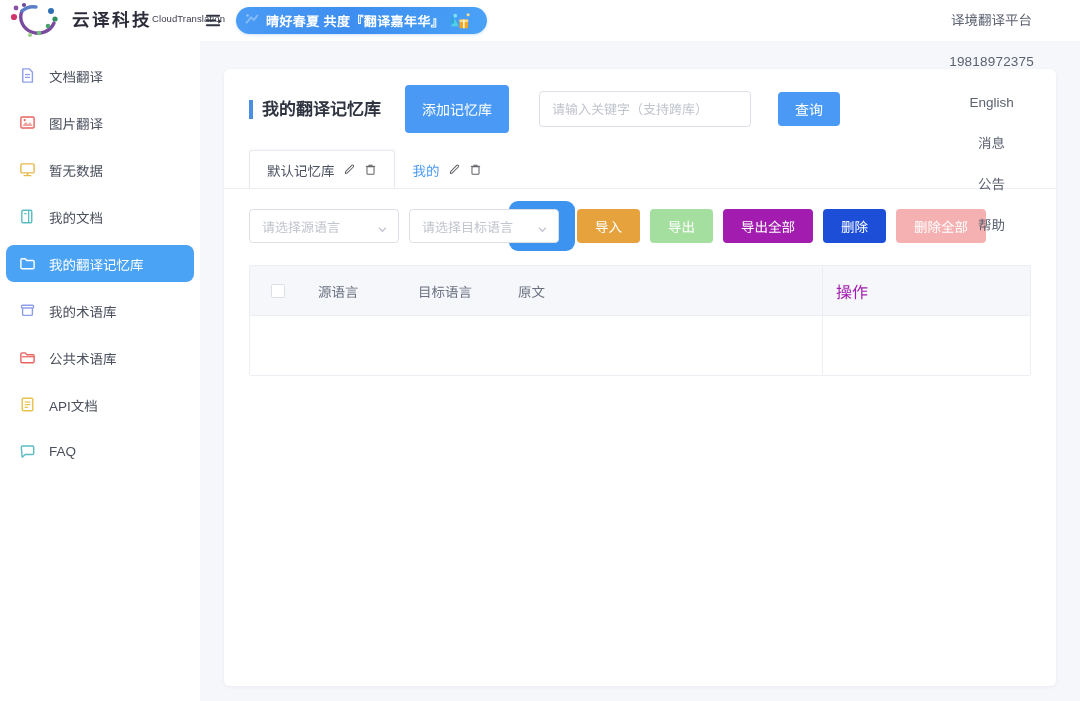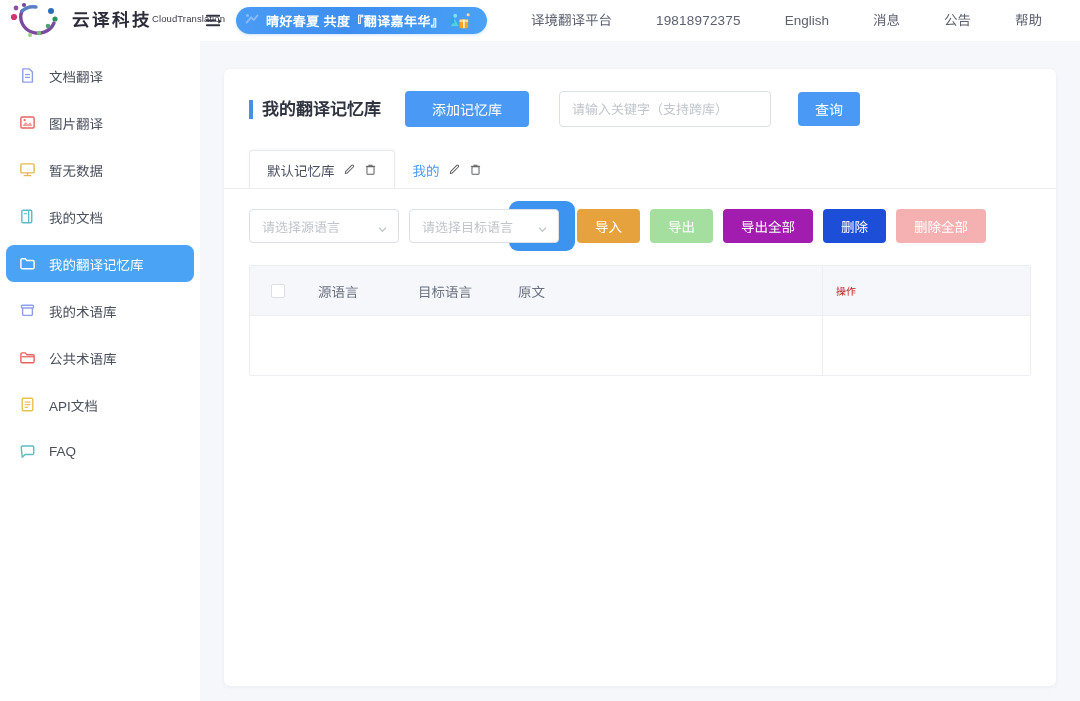--- a/index.html
+++ b/index.html
@@ -53,21 +53,21 @@
   }
   .promo-text {
     color: #ffffff; font-size: 13px; font-weight: 700;
     white-space: nowrap; letter-spacing: .4px;
   }
   .promo-ico { width: 22px; height: 20px; flex: 0 0 22px; }
   .promo-ico.left { opacity:.55; width:18px; flex:0 0 18px; }
 
   .nav-right {
     margin-left: auto; display: flex; align-items: center;
-    height: 41px; padding-right: 16px; gap: 0;
+    height: 41px; padding-right: 24px; gap: 0; flex-direction: column;
   }
   .nav-item {
     font-size: 13.5px; color: #5c6170;
     padding: 0 22px; white-space: nowrap; cursor: pointer;
     line-height: 41px;
   }
   .nav-item.phone { letter-spacing: .2px; }
 
   
   .sidebar {
@@ -114,21 +114,21 @@
     border-left: 4px solid #4a90e2;
     padding-left: 9px; line-height: 19px;
     white-space: nowrap; margin-right: 24px;
   }
   .btn {
     border: none; border-radius: 4px; cursor: pointer;
     font-family: inherit; font-size: 13.5px; color: #fff;
     white-space: nowrap;
   }
   .btn-add {
-    height: 36px; padding: 0 27px; background: #4a9af5;
+    height: 48px; padding: 0 17px; background: #4a9af5;
     font-size: 14px;
   }
   .search-input {
     width: 212px; height: 36px; margin-left: 30px;
     border: 1px solid #dcdfe6; border-radius: 4px;
     padding: 0 12px; font-size: 13px; color: #5a5f6b;
     font-family: inherit; background: #fff; outline: none;
   }
   .search-input::placeholder { color: #c0c4cc; }
   .btn-search {
@@ -232,21 +232,21 @@
     position: absolute; top: 0; right: 0;
     width: 208px; height: 110px;
     border-left: 1px solid #eceef3;
     pointer-events: none;
   }
   .fixed-col .fc-head {
     height: 50px; background: #f5f7fa;
     border-bottom: 1px solid #eceef3;
     display: flex; align-items: center;
     padding-left: 13px;
-    font-size: 10px; color: #b91c1c;
+    font-size: 16px; color: #a21caf;
   }
   .fixed-col .fc-body { height: 59px; background: #fff; }
 </style>
 </head>
 <body>
 
 <div class="topbar">
 
   <div class="logo-wrap">
     <span class="logo-mark">

